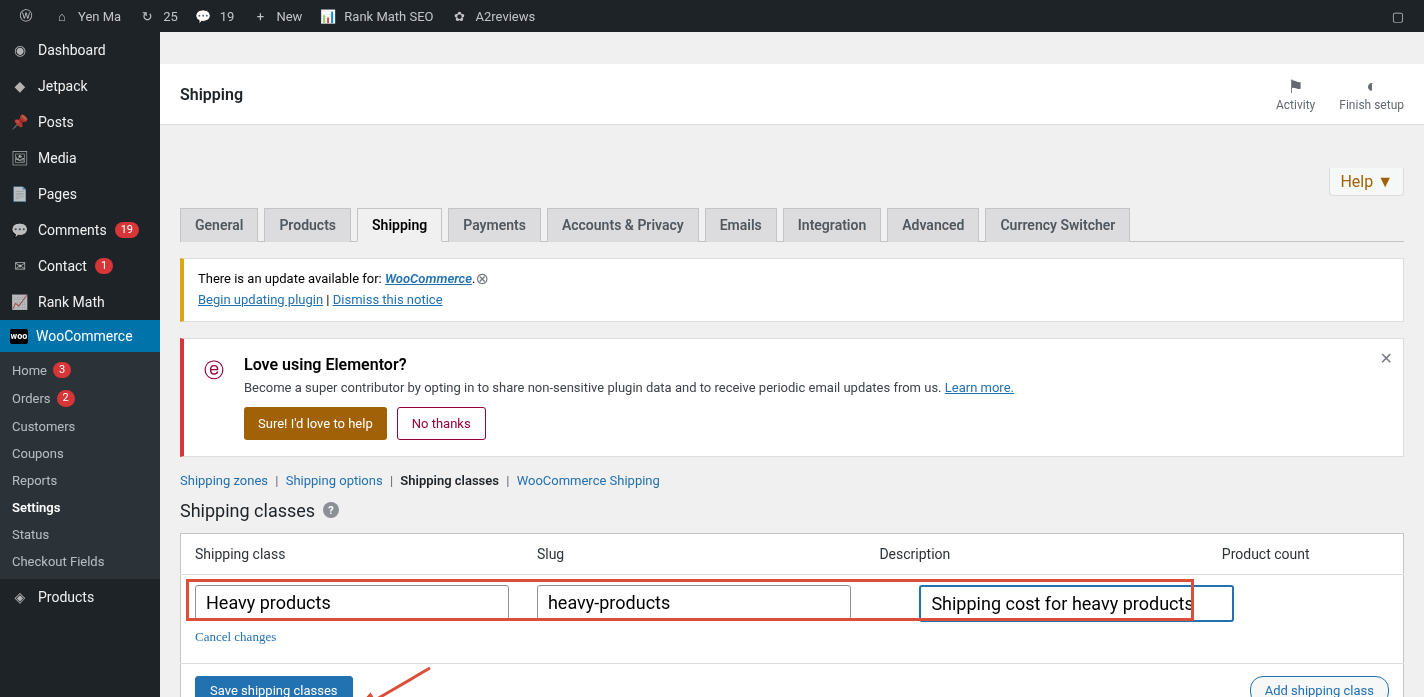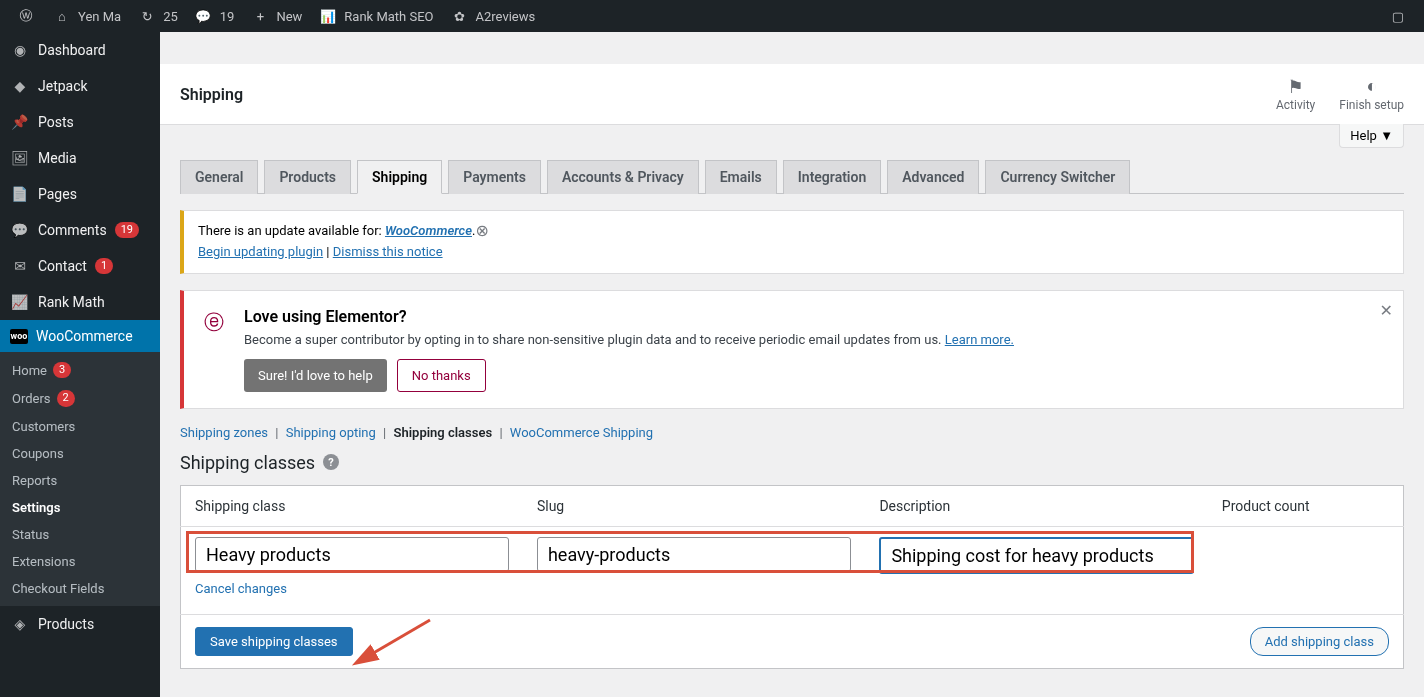--- a/index.html
+++ b/index.html
@@ -29,21 +29,21 @@
 
 .main { margin-left: 160px; margin-top: 32px; height: calc(100vh - 32px); overflow-y: auto; }
 .header { background: #fff; display: flex; justify-content: space-between; align-items: center; padding: 12px 20px; border-bottom: 1px solid #dcdcde; }
 .header h1 { font-size: 16px; font-weight: 600; color: #1d2327; }
 .header-actions { display: flex; gap: 24px; }
 .header-action { display: flex; flex-direction: column; align-items: center; gap: 2px; font-size: 12px; color: #646970; cursor: pointer; }
 .header-action-icon { width: 20px; height: 20px; display: flex; align-items: center; justify-content: center; font-size: 18px; }
 
 .content { padding: 0 20px 20px; }
 .help-tab { text-align: right; margin-top: -1px; }
-.help-btn { background: #f6f7f7; border: 1px solid #dcdcde; border-top: 0; padding: 4px 10px; font-size: 13px; color: #000000; border-radius: 0 0 4px 4px; cursor: pointer; }
+.help-btn { background: #f6f7f7; border: 1px solid #dcdcde; border-top: 0; padding: 4px 10px; font-size: 16px; color: #a16207; border-radius: 0 0 4px 4px; cursor: pointer; margin-top: 44px; }
 
 
 .nav-tabs { display: flex; gap: 6px; border-bottom: 1px solid #c3c4c7; margin-top: 12px; }
 .nav-tab { background: #dcdcde; border: 1px solid #c3c4c7; border-bottom: none; padding: 8px 14px; font-size: 14px; font-weight: 600; color: #50575e; cursor: pointer; margin-bottom: -1px; }
 .nav-tab.active { background: #f0f0f1; border-bottom: 1px solid #f0f0f1; color: #000; }
 
 
 .notice { background: #fff; border: 1px solid #dcdcde; border-left: 4px solid #dba617; margin: 16px 0 0; padding: 10px 14px; display: flex; justify-content: flex-start; align-items: flex-start; }
 .notice-body { font-size: 13px; line-height: 1.6; }
 .notice a { color: #2271b1; text-decoration: underline; cursor: pointer; }
@@ -51,43 +51,43 @@
 .dismiss-icon { color: #787c82; cursor: pointer; background: none; border: none; font-size: 16px; }
 
 .elementor-notice { background: #fff; border: 1px solid #dcdcde; border-left: 4px solid #d63638; margin: 16px 0 0; display: flex; position: relative; }
 .el-icon-col { width: 60px; background: #fff; display: flex; align-items: flex-start; justify-content: center; padding-top: 18px; }
 .el-icon { color: #93003c; font-size: 20px; }
 .el-body { padding: 16px 40px 16px 0; flex: 1; }
 .el-body h3 { font-size: 16px; font-weight: 600; margin-bottom: 6px; }
 .el-body p { font-size: 13px; color: #3c434a; margin-bottom: 12px; }
 .el-body a { color: #2271b1; text-decoration: underline; }
 .el-btns { display: flex; gap: 10px; }
-.btn-primary-red { background: #737373; color: #fff; border: none; padding: 8px 14px; border-radius: 3px; font-size: 13px; cursor: pointer; text-align: right; }
+.btn-primary-red { background: #a16207; color: #fff; border: none; padding: 8px 14px; border-radius: 3px; font-size: 13px; cursor: pointer; text-align: right; }
 .btn-outline-red { background: #fff; color: #93003c; border: 1px solid #93003c; padding: 8px 14px; border-radius: 3px; font-size: 13px; cursor: pointer; }
 .el-close { position: absolute; top: 10px; right: 10px; color: #787c82; cursor: pointer; background: none; border: none; font-size: 16px; }
 
 
 .subnav { margin: 16px 0 12px; font-size: 13px; color: #646970; }
 .subnav a { color: #2271b1; cursor: pointer; }
 .subnav .sep { color: #646970; margin: 0 4px; }
 .subnav .current { color: #1d2327; font-weight: 600; }
 
 
 .section-title { font-size: 18px; font-weight: 400; color: #1d2327; display: flex; align-items: center; gap: 8px; margin-bottom: 12px; }
 .help-icon { width: 16px; height: 16px; background: #8c8f94; border-radius: 50%; color: #fff; display: inline-flex; align-items: center; justify-content: center; font-size: 11px; font-weight: bold; cursor: help; }
 
 
 .wc-table { width: 100%; background: #fff; border: 1px solid #c3c4c7; border-collapse: collapse; }
 .wc-table th { text-align: left; font-size: 14px; font-weight: 400; color: #2c3338; padding: 12px 14px; border-bottom: 1px solid #dcdcde; }
 .wc-table td { padding: 12px 14px; vertical-align: top; }
 .wc-table tfoot td { border-top: 1px solid #dcdcde; }
 .input-row td { padding: 10px 14px 4px; }
 .wc-input { width: 100%; padding: 6px 10px; border: 1px solid #8c8f94; border-radius: 3px; font-size: 18px; }
-.wc-input.focused { border: 2px solid #2271b1; outline: none; }
-.cancel-link { font-size: 13px; color: #2271b1; cursor: pointer; padding: 0 14px 10px; display: inline-block; }
+.wc-input.focused { border: 2px solid #2271b1; outline: none; margin-left: 40px; }
+.cancel-link { font-size: 13px; color: #2271b1; cursor: pointer; padding: 0 14px 10px; display: inline-block; font-family: Liberation Serif, serif; }
 .highlight-rect { border: 3px solid #d94f3a; position: absolute; pointer-events: none; }
 
 .btn-primary { background: #2271b1; color: #fff; border: 1px solid #2271b1; padding: 6px 14px; border-radius: 3px; font-size: 13px; cursor: pointer; }
 .btn-secondary { background: #f6f7f7; color: #2271b1; border: 1px solid #2271b1; padding: 6px 14px; border-radius: 13px; font-size: 13px; cursor: pointer; }
 .foot-row { display: flex; justify-content: space-between; align-items: center; }
 
 
 .arrow-anno { position: absolute; pointer-events: none; }
 .arrow-anno svg { overflow: visible; }
 
@@ -188,23 +188,20 @@
         <span>Coupons</span>
       </div>
     <div class="submenu-item">
         <span>Reports</span>
       </div>
     <div class="submenu-item current">
         <span>Settings</span>
       </div>
     <div class="submenu-item">
         <span>Status</span>
-      </div>
-    <div class="submenu-item">
-        <span>Extensions</span>
       </div>
     <div class="submenu-item">
         <span>Checkout Fields</span>
       </div>
   </div>
   <div class="menu-item">
       <span class="menu-icon">◈</span>
       <span>Products</span>
     </div>
 </div>
@@ -260,21 +257,21 @@
           <button class="btn-primary-red">Sure! I'd love to help</button>
           <button class="btn-outline-red">No thanks</button>
         </div>
       </div>
       <button class="el-close"><span>✕</span></button>
     </div>
 
     <div class="subnav">
       <a>Shipping zones</a>
       <span class="sep">|</span>
-      <a>Shipping opting</a>
+      <a>Shipping options</a>
       <span class="sep">|</span>
       <span class="current">Shipping classes</span>
       <span class="sep">|</span>
       <a>WooCommerce Shipping</a>
     </div>
 
     <h2 class="section-title">
       <span>Shipping classes</span>
       <span class="help-icon">?</span>
     </h2>

